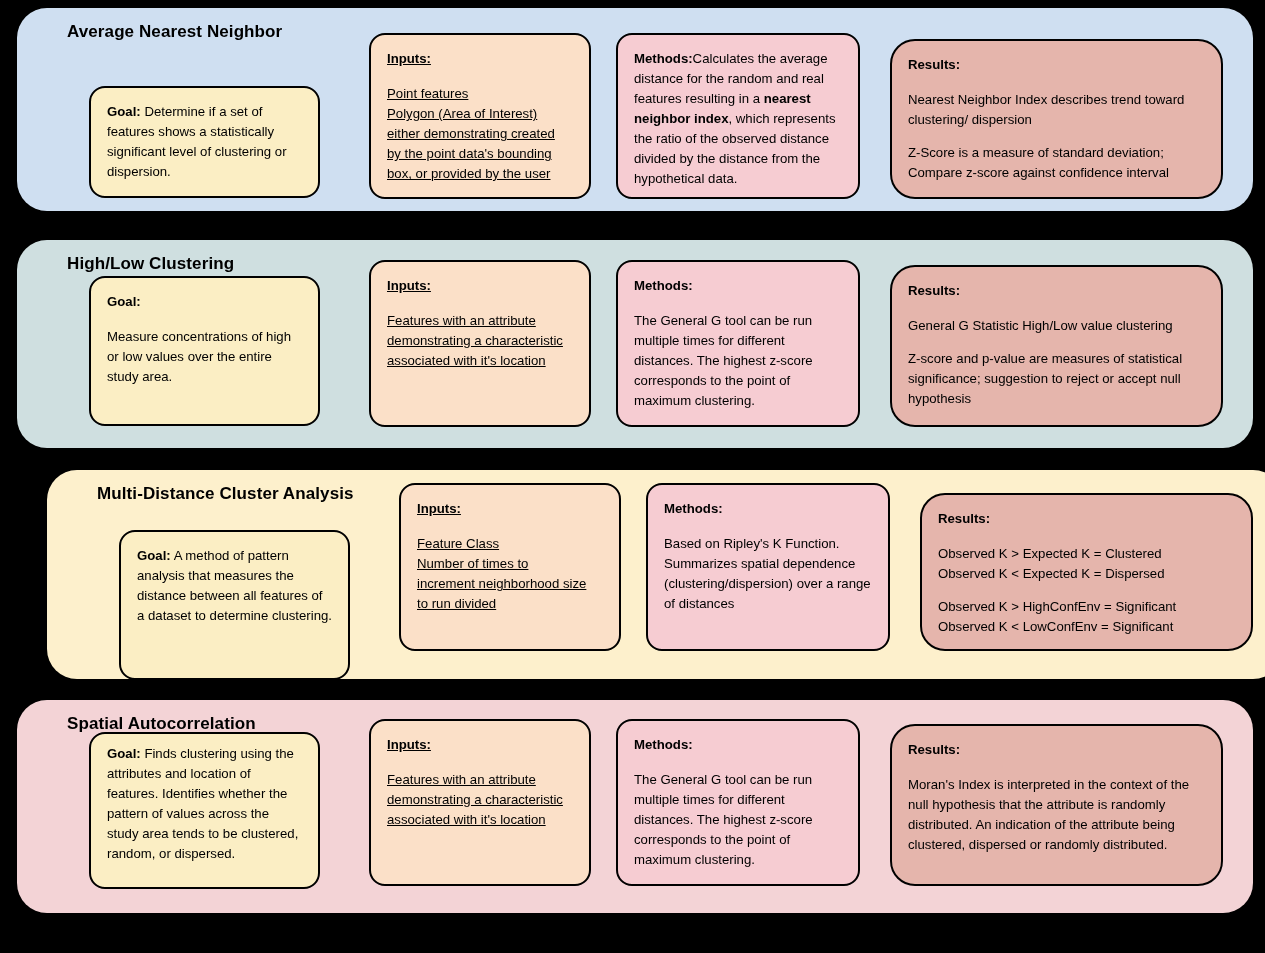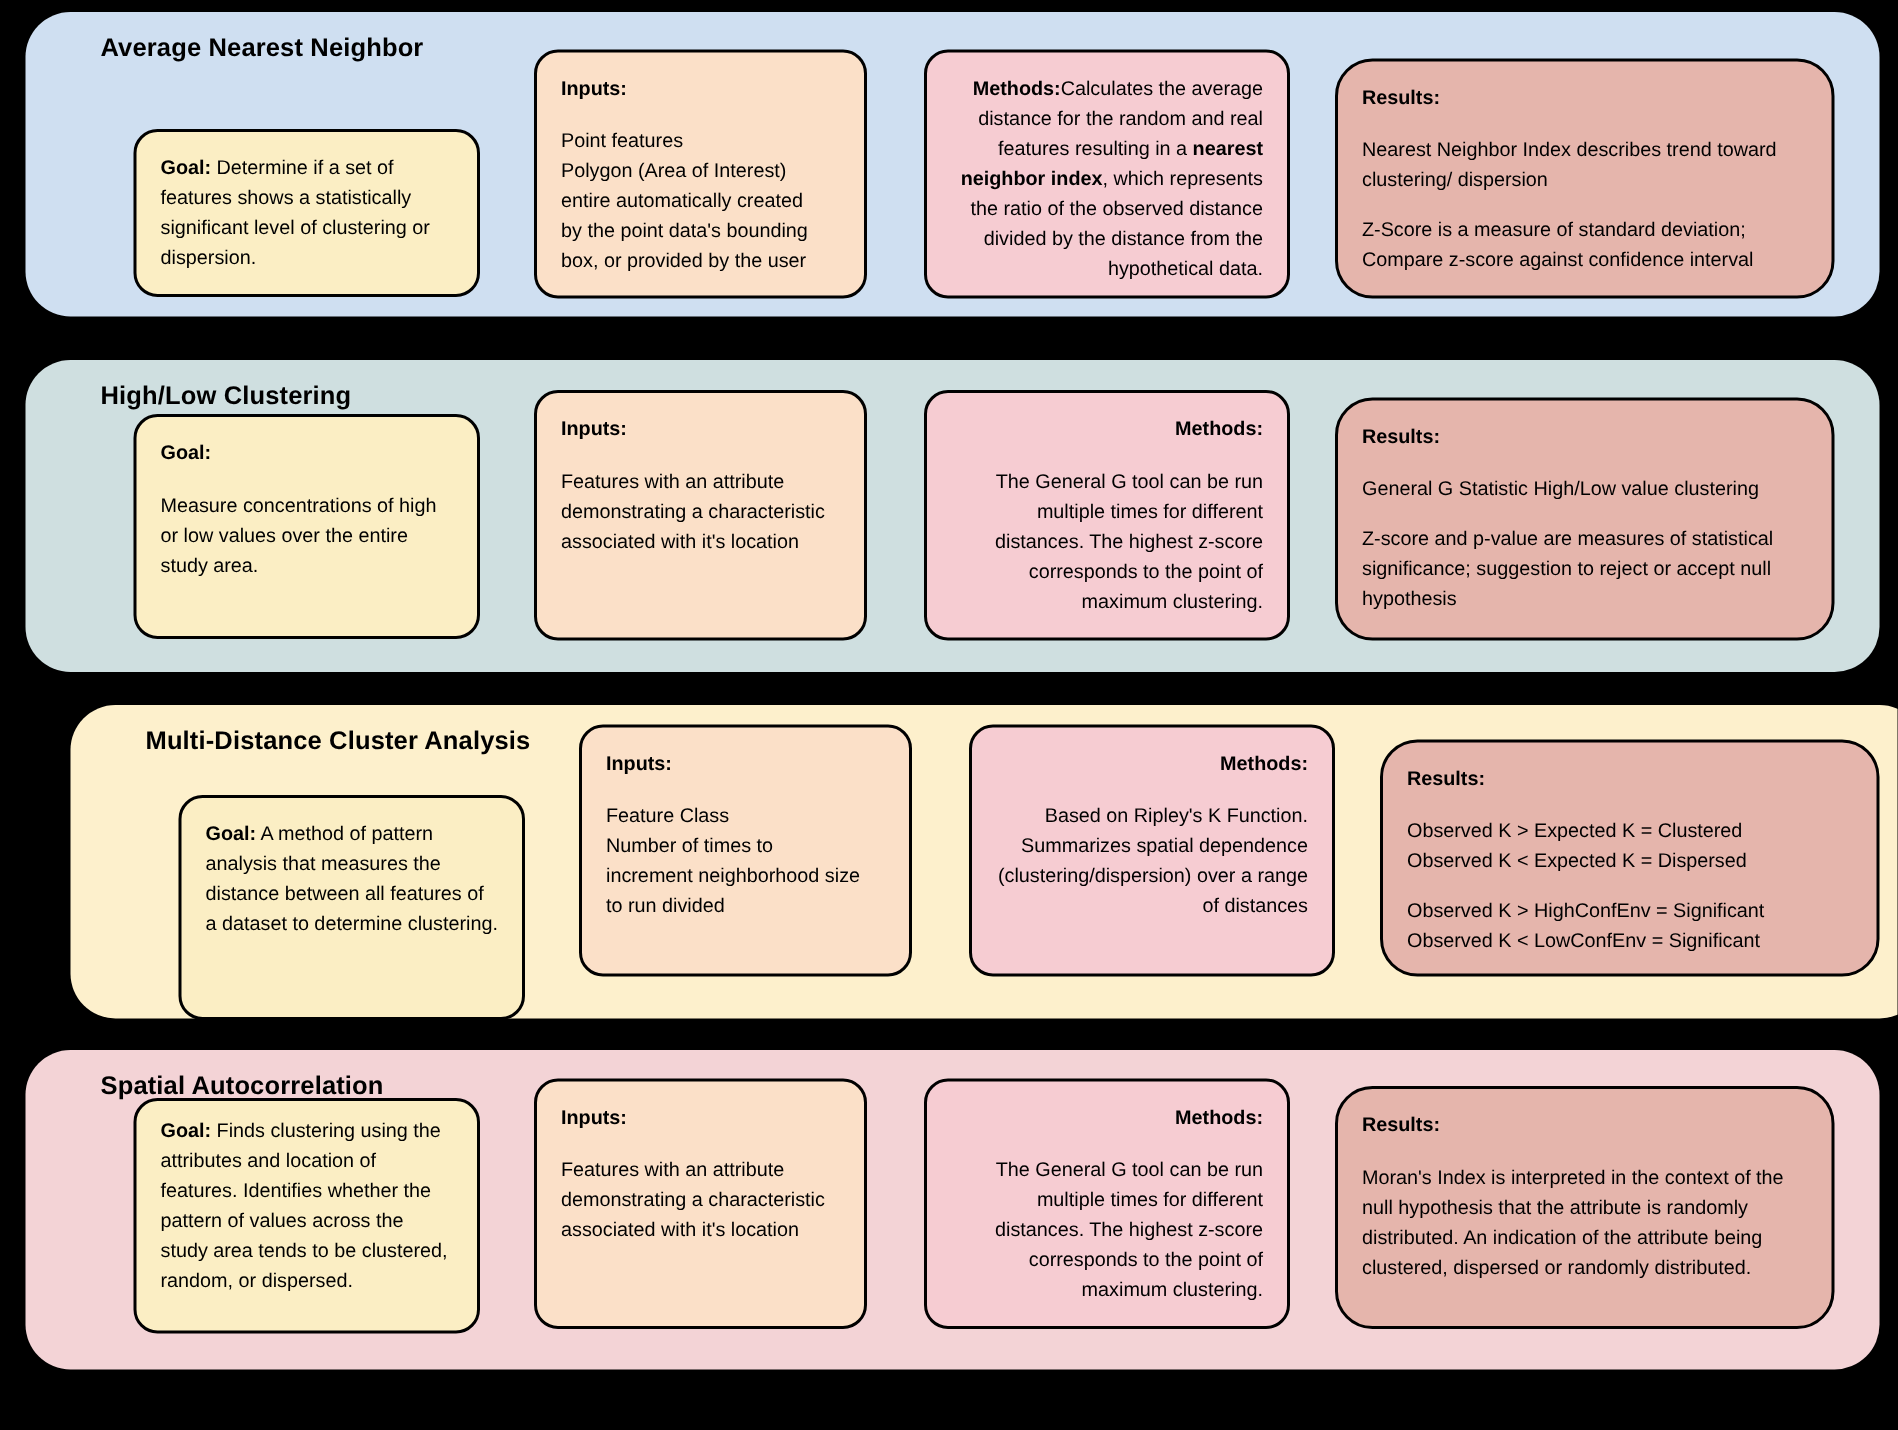--- a/index.html
+++ b/index.html
@@ -50,32 +50,32 @@
     border: 2.5px solid #000000;
     border-radius: 16px;
     box-sizing: border-box;
     padding: 14px 16px 10px 16px;
     color: #000000;
     font-size: 13.2px;
     line-height: 1.52;
   }
   .card.goal    { background: #fbeec4; }
   .card.inputs  { background: #fbe0c8; }
-  .card.methods { background: #f6ccd2; text-align: right; }
+  .card.methods { background: #f6ccd2; }
   .card.results { background: #e5b5ac; border-radius: 25px; }
 
   .card .lbl { font-weight: bold; }
   .card .hdr { font-weight: bold; display: block; margin-bottom: 2px; }
   .card p { margin: 0; }
   .card .spacer { display: block; height: 13px; }
   .card b.inline { font-weight: bold; }
 
   
   .col-goal    { left: 72px;  width: 231px; }
-  .col-inputs  { left: 339px; width: 222px; }
+  .col-inputs  { left: 352px; width: 222px; text-decoration: underline; }
   .col-methods { left: 599px; width: 244px; }
   .col-results { left: 873px; width: 333px; }
 
   
   .r1 .col-goal    { top: 78px;  height: 112px; }
   .r1 .col-inputs  { top: 25px;  height: 166px; }
   .r1 .col-methods { top: 25px;  height: 166px; }
   .r1 .col-results { top: 31px;  height: 160px; }
 
   
@@ -109,21 +109,21 @@
     <div class="card goal col-goal">
       <p><span class="lbl">Goal:</span>
         <span>Determine if a set of features shows a statistically significant level of clustering or dispersion.</span></p>
     </div>
 
     <div class="card inputs col-inputs">
       <span class="hdr">Inputs:</span>
       <span class="spacer"></span>
       <p>Point features</p>
       <p>Polygon (Area of Interest)</p>
-      <p>entire automatically created</p>
+      <p>either demonstrating created</p>
       <p>by the point data's bounding</p>
       <p>box, or provided by the user</p>
     </div>
 
     <div class="card methods col-methods">
       <p><span class="lbl">Methods:</span><span>Calculates the average distance for the random and real features resulting in a </span><b class="inline">nearest neighbor index</b><span>, which represents the ratio of the observed distance divided by the distance from the hypothetical data.</span></p>
     </div>
 
     <div class="card results col-results">
       <span class="hdr">Results:</span>

